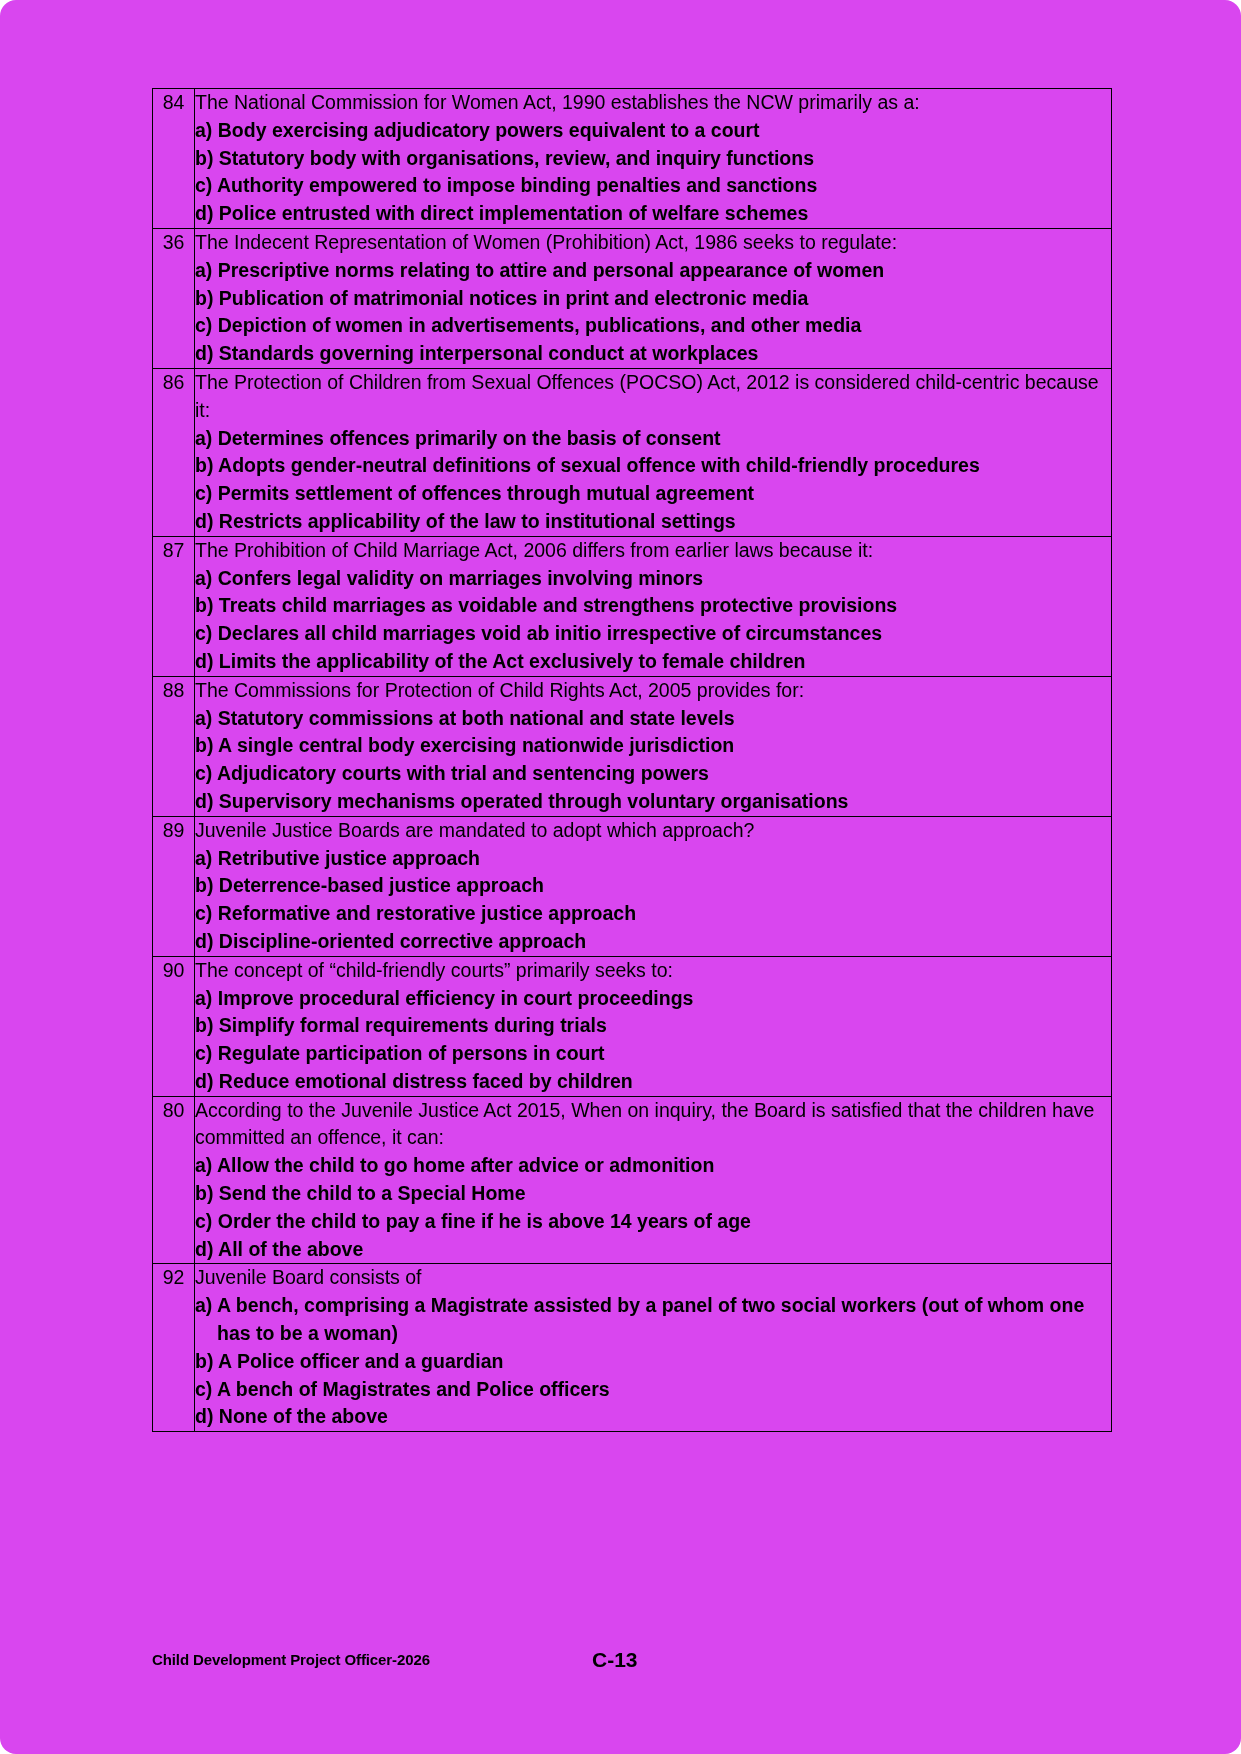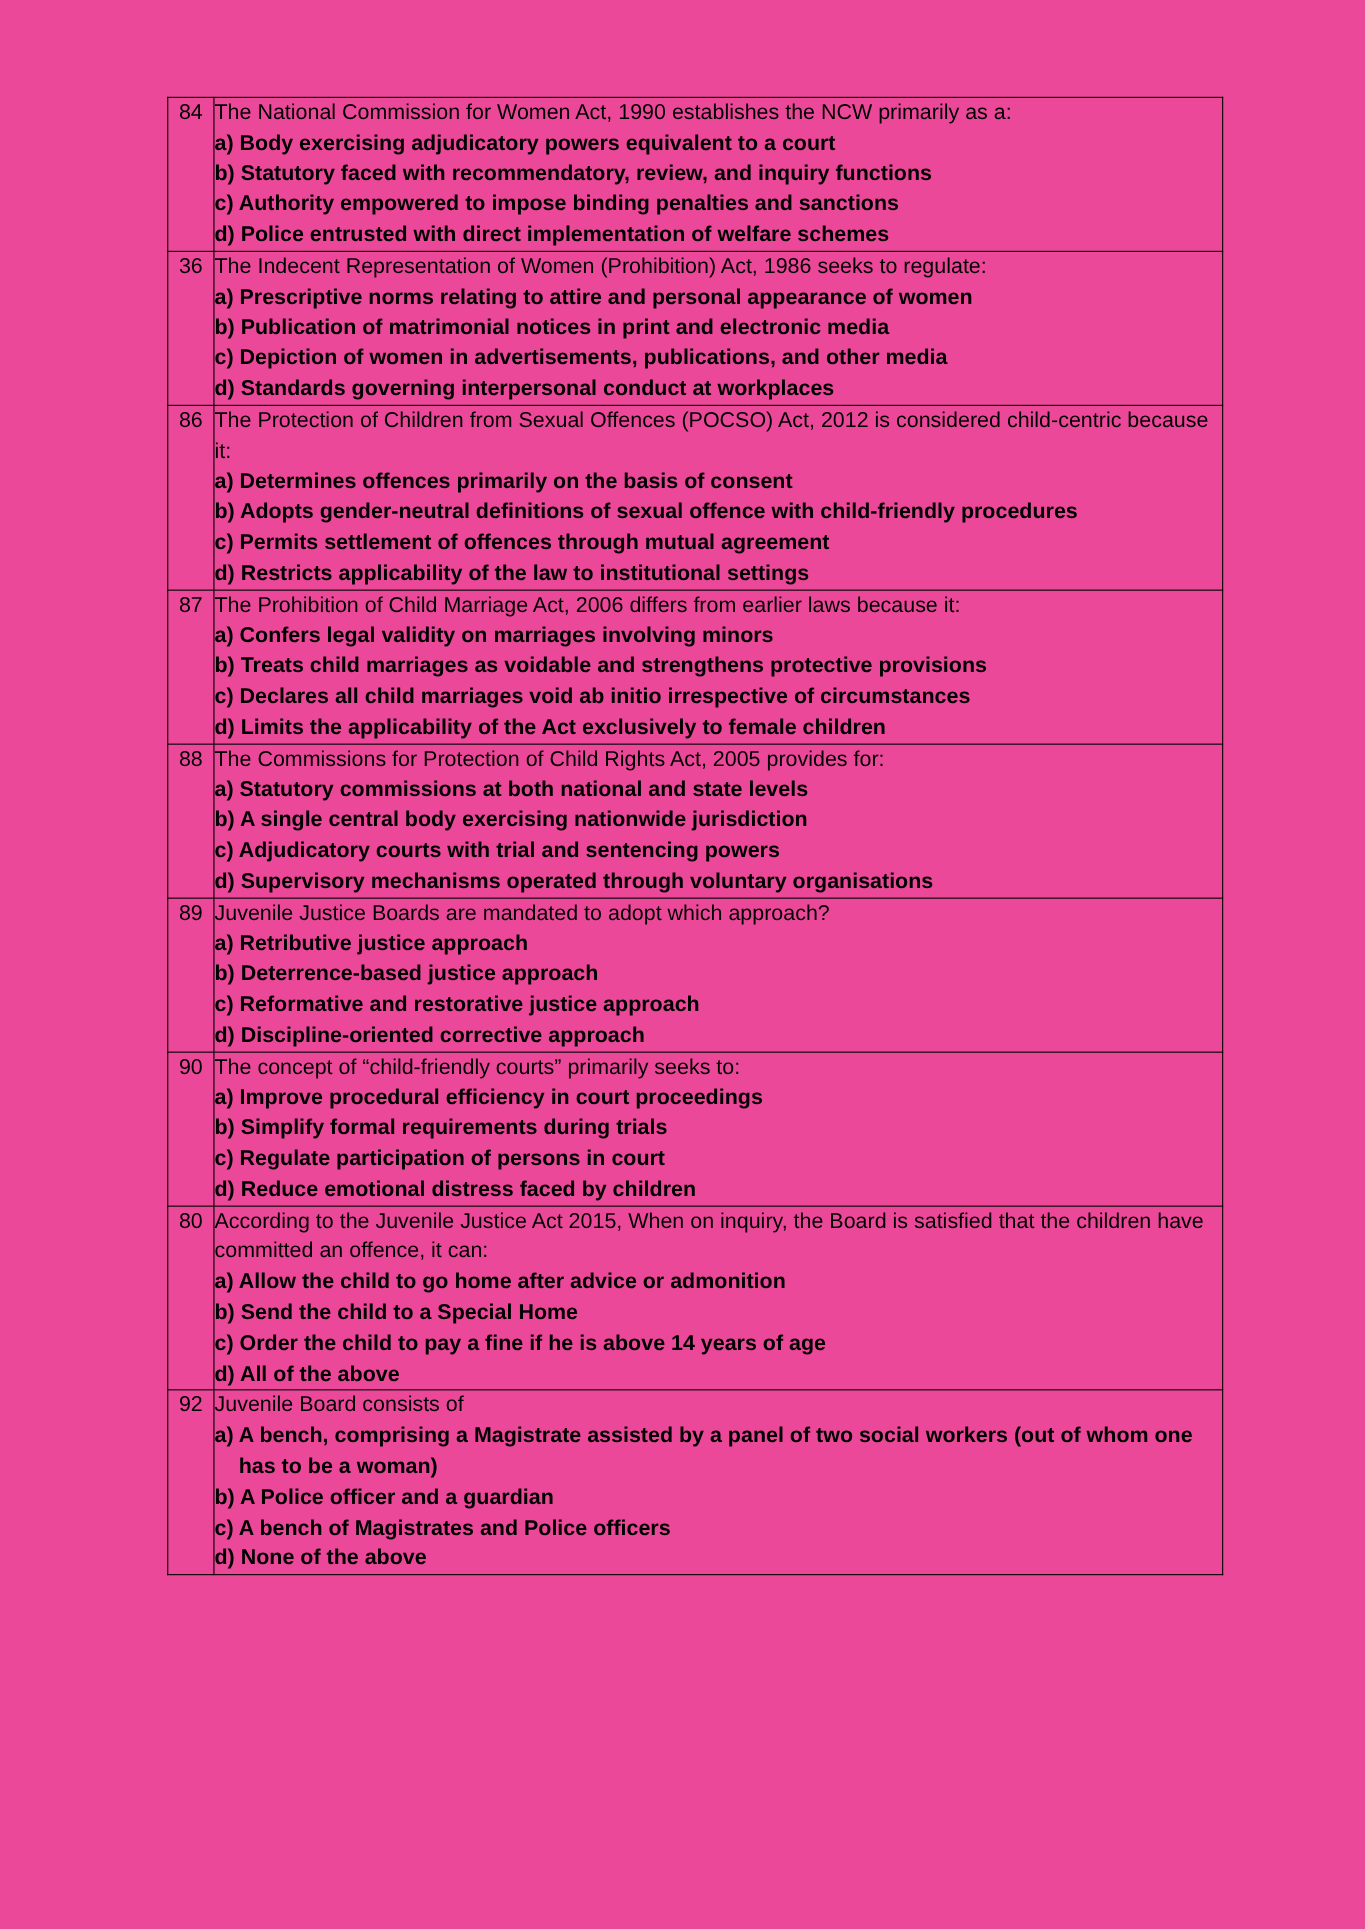--- a/index.html
+++ b/index.html
@@ -8,23 +8,24 @@
     background: #ffffff;
   }
   body {
     font-family: "Liberation Sans", sans-serif;
     color: #000000;
   }
   .page {
     position: relative;
     width: 1241px;
     height: 1754px;
-    background: #ec4899;
+    background: #d946ef;
     box-sizing: border-box;
     overflow: hidden;
+    border-radius: 16px;
   }
   .sheet {
     position: absolute;
     left: 152px;
     top: 88px;
     width: 960px;
   }
   table.qtable {
     border-collapse: collapse;
     table-layout: fixed;
@@ -89,21 +90,21 @@
 
   <div class="sheet">
     <table class="qtable">
       <tbody>
 
         <tr>
           <td class="numcell">84</td>
           <td class="bodycell">
             <div class="stem">The National Commission for Women Act, 1990 establishes the NCW primarily as a:</div>
             <div class="opt">a) Body exercising adjudicatory powers equivalent to a court</div>
-            <div class="opt">b) Statutory faced with recommendatory, review, and inquiry functions</div>
+            <div class="opt">b) Statutory body with organisations, review, and inquiry functions</div>
             <div class="opt">c) Authority empowered to impose binding penalties and sanctions</div>
             <div class="opt">d) Police entrusted with direct implementation of welfare schemes</div>
           </td>
         </tr>
 
         <tr>
           <td class="numcell">36</td>
           <td class="bodycell">
             <div class="stem">The Indecent Representation of Women (Prohibition) Act, 1986 seeks to regulate:</div>
             <div class="opt">a) Prescriptive norms relating to attire and personal appearance of women</div>
@@ -187,14 +188,18 @@
             <div class="opt">b) A Police officer and a guardian</div>
             <div class="opt">c) A bench of Magistrates and Police officers</div>
             <div class="opt">d) None of the above</div>
           </td>
         </tr>
 
       </tbody>
     </table>
   </div>
 
+  <div class="footer">
+    <div class="footer-left">Child Development Project Officer-2026</div>
+    <div class="footer-center">C-13</div>
+  </div>
 
 </div>
 
 </body></html>

